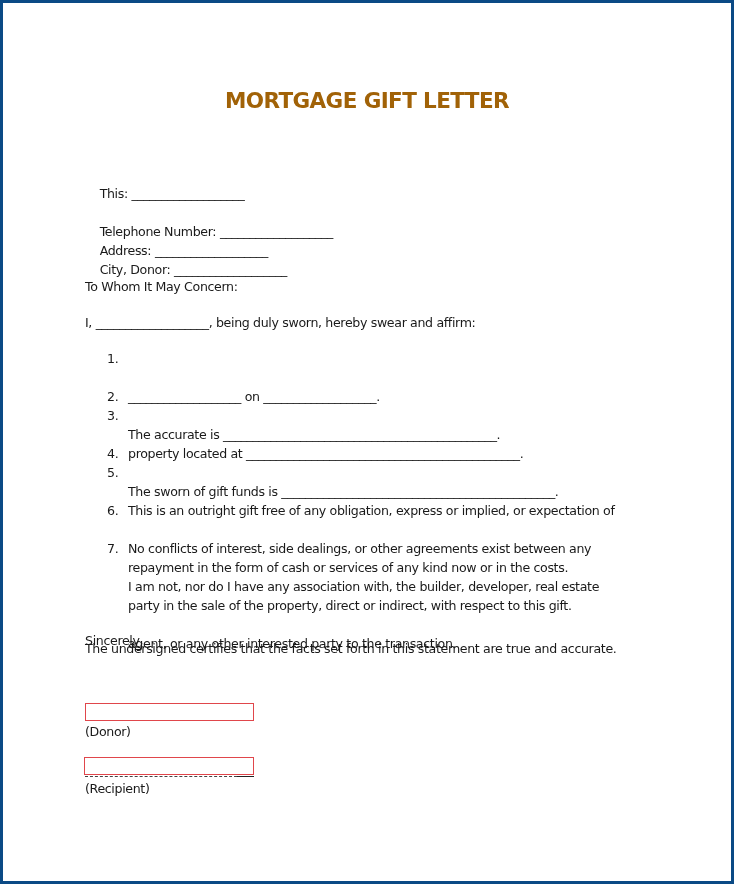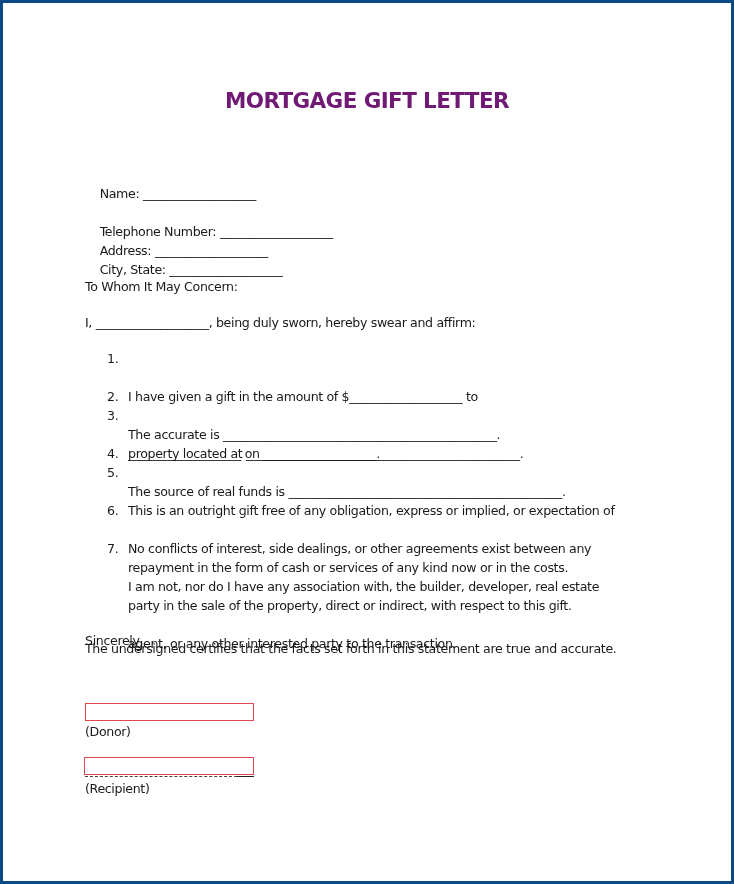--- a/index.html
+++ b/index.html
@@ -33,21 +33,21 @@
     }
     .title {
       position: absolute;
       left: 0; width: 734px;
       top: 88px;
       text-align: center;
       font-family: "DejaVu Sans", sans-serif;
       font-weight: bold;
       font-size: 21.5px;
       letter-spacing: -0.6px;
-      color: #701a75;
+      color: #a16207;
     }
     .line {
       position: absolute;
       left: 85px;
       white-space: pre;
       line-height: 19px;
       height: 19px;
     }
     .list-item {
       position: absolute;
@@ -91,59 +91,58 @@
 </head>
 <body>
 
 <div class="frame"></div>
 
 <div class="page">
 
   <div class="title">MORTGAGE GIFT LETTER</div>
 
   <div class="line" style="top:165px;">
-    <span>Name:</span> <span>___________________</span>
+    <span>This:</span> <span>___________________</span>
   </div>
   <div class="line" style="top:203px;">
     <span>Telephone Number:</span> <span>___________________</span>
   </div>
   <div class="line" style="top:222px;text-align:right;">
     <span>Address:</span> <span>___________________</span>
   </div>
   <div class="line" style="top:241px;">
-    <span>City, State:</span> <span>___________________</span>
+    <span>City, Donor:</span> <span>___________________</span>
   </div>
 
   <div class="line" style="top:277px;">To Whom It May Concern:</div>
 
   <div class="line" style="top:313px;text-align:center;">I, ___________________, being duly sworn, hereby swear and affirm:</div>
 
   <div class="list-item" style="top:349px;">
     <div class="list-num">1.</div>
     <div class="list-text">
-      <span>I have given a gift in the amount of $___________________ to</span>
       <span>___________________ on ___________________.</span>
     </div>
   </div>
   <div class="list-item" style="top:387px;">
     <div class="list-num">2.</div>
     <div class="list-text">
       <span>The accurate is ______________________________________________.</span>
     </div>
   </div>
   <div class="list-item" style="top:406px;">
     <div class="list-num">3.</div>
     <div class="list-text">
       <span>property located at ______________________________________________.</span>
     </div>
   </div>
   <div class="list-item" style="top:444px;">
     <div class="list-num">4.</div>
     <div class="list-text">
-      <span>The source of real funds is ______________________________________________.</span>
+      <span>The sworn of gift funds is ______________________________________________.</span>
     </div>
   </div>
   <div class="list-item" style="top:463px;">
     <div class="list-num">5.</div>
     <div class="list-text">
       <span>This is an outright gift free of any obligation, express or implied, or expectation of</span>
       <span>repayment in the form of cash or services of any kind now or in the costs.</span>
     </div>
   </div>
   <div class="list-item" style="top:501px;">

